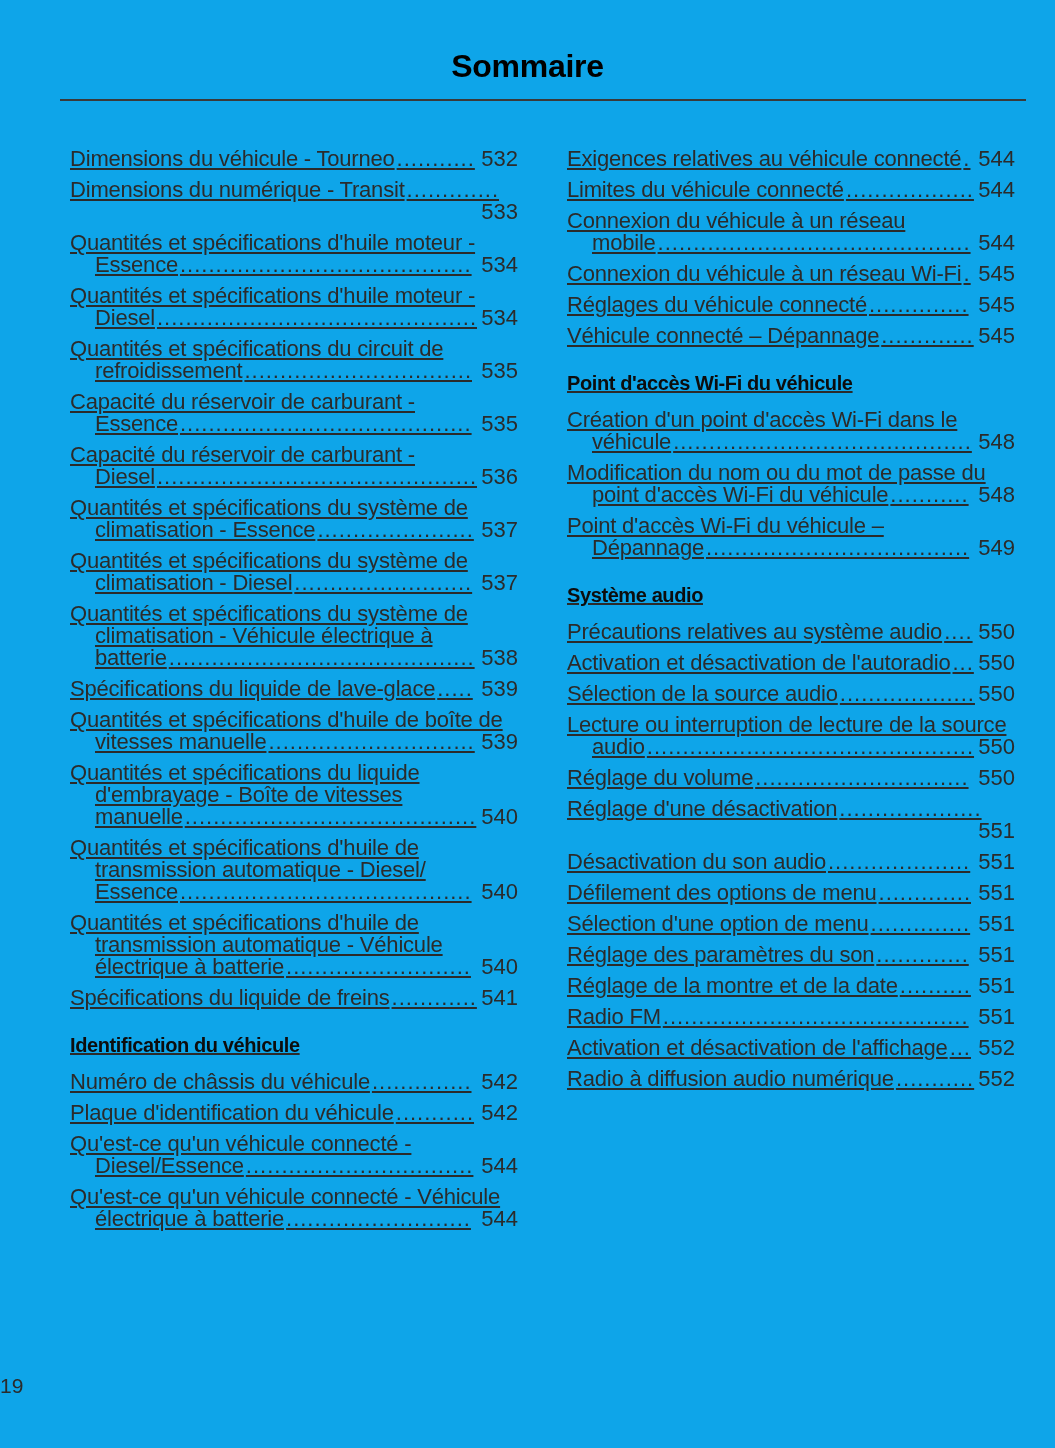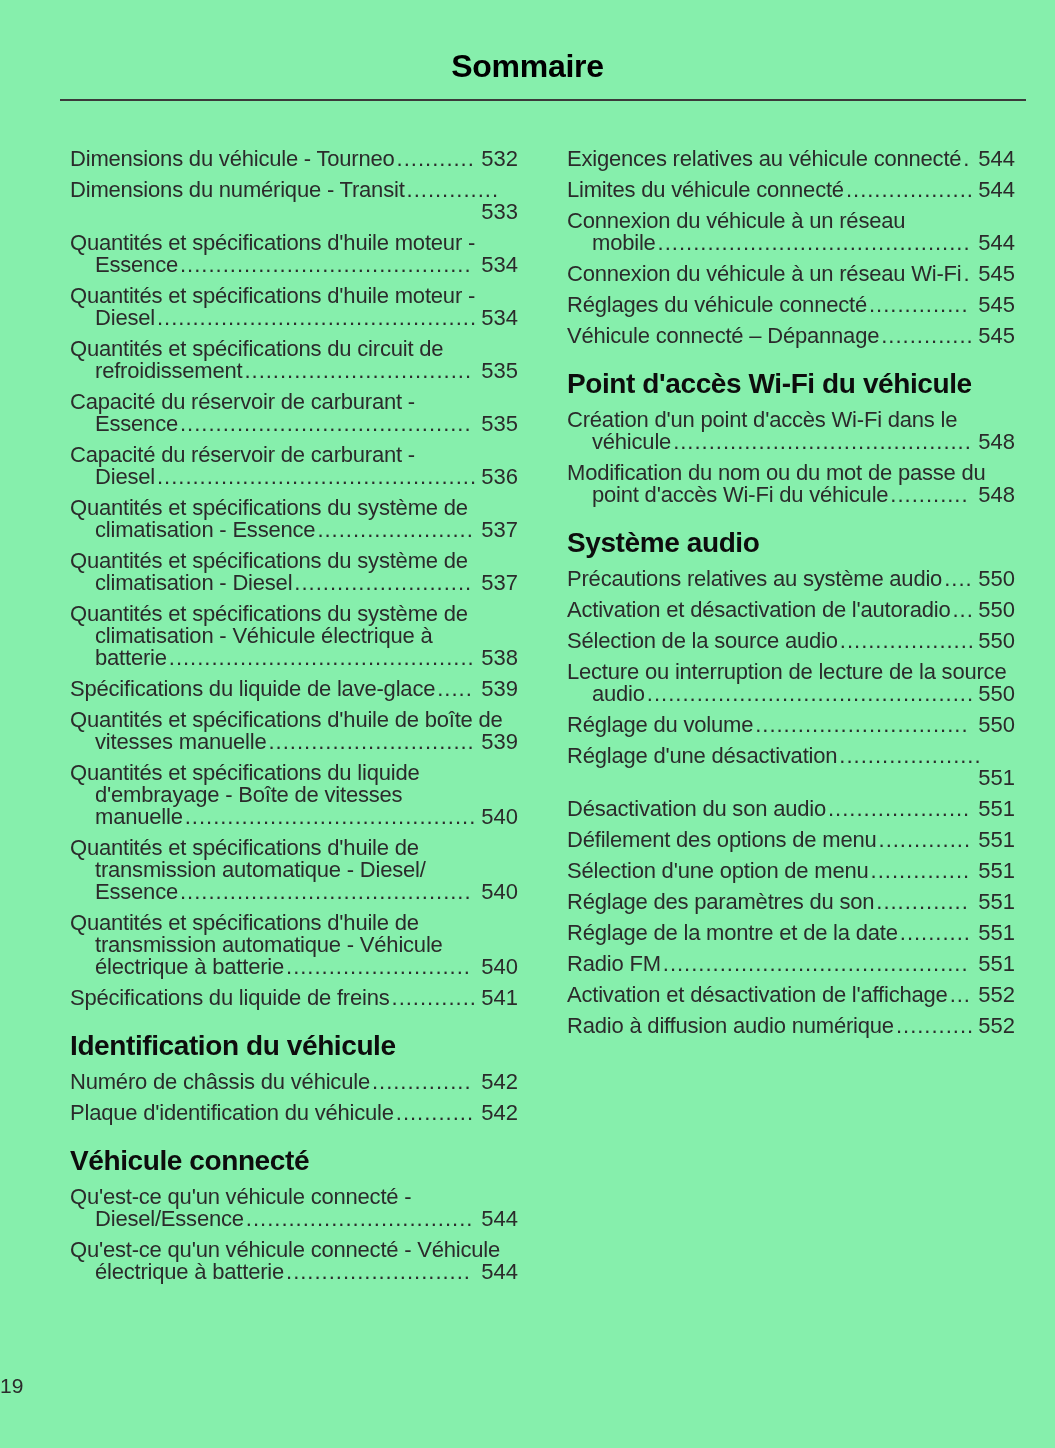--- a/index.html
+++ b/index.html
@@ -6,21 +6,21 @@
     --text-color: #2b2b2b;
     --heading-color: #0d0d0d;
     --rule-color: #3a3a3a;
   }
   * { box-sizing: border-box; }
   html, body { margin: 0; padding: 0; background: #ffffff; }
   .page {
     position: relative;
     width: 1055px;
     height: 1448px;
-    background: #86efac;
+    background: #0ea5e9;
     font-family: "Liberation Sans", sans-serif;
     color: var(--text-color);
     overflow: hidden;
   }
   .title {
     position: absolute;
     top: 48px;
     left: 0;
     width: 100%;
     text-align: center;
@@ -36,20 +36,21 @@
     width: 966px;
     height: 2px;
     background: var(--rule-color);
   }
   .cols {
     position: absolute;
     top: 148px;
     left: 70px;
     display: flex;
     gap: 49px;
+    text-decoration: underline;
   }
   .col { width: 448px; }
   .entry {
     position: relative;
     font-size: 22px;
     line-height: 22px;
     margin-bottom: 9px;
     padding-left: 25px;
     text-indent: -25px;
     letter-spacing: -0.2px;
@@ -65,21 +66,21 @@
     height: 1px;
   }
   .entry .num {
     position: absolute;
     right: 0;
     bottom: 0;
     line-height: 22px;
     letter-spacing: 0;
   }
   .heading {
-    font-size: 28px;
+    font-size: 20px;
     line-height: 29px;
     font-weight: bold;
     color: var(--heading-color);
     letter-spacing: -0.4px;
     margin: 22px 0 11px 0;
     padding-left: 30px;
     text-indent: -30px;
   }
   .col > .heading:first-child { margin-top: 0; }
   .pagenum {
@@ -112,34 +113,34 @@
         <div class="entry"><span class="txt">Quantités et spécifications du système de climatisation - Véhicule électrique à batterie</span><span class="fill">...........................................</span><span class="spacer"></span><span class="num">538</span></div>
         <div class="entry"><span class="txt">Spécifications du liquide de lave-glace</span><span class="fill">.....</span><span class="spacer"></span><span class="num">539</span></div>
         <div class="entry"><span class="txt">Quantités et spécifications d'huile de boîte de vitesses manuelle</span><span class="fill">.............................</span><span class="spacer"></span><span class="num">539</span></div>
         <div class="entry"><span class="txt">Quantités et spécifications du liquide d'embrayage - Boîte de vitesses manuelle</span><span class="fill">.........................................</span><span class="spacer"></span><span class="num">540</span></div>
         <div class="entry"><span class="txt">Quantités et spécifications d'huile de transmission automatique - Diesel/ Essence</span><span class="fill">.........................................</span><span class="spacer"></span><span class="num">540</span></div>
         <div class="entry"><span class="txt">Quantités et spécifications d'huile de transmission automatique - Véhicule électrique à batterie</span><span class="fill">..........................</span><span class="spacer"></span><span class="num">540</span></div>
         <div class="entry"><span class="txt">Spécifications du liquide de freins</span><span class="fill">............</span><span class="spacer"></span><span class="num">541</span></div>
         <div class="heading">Identification du véhicule</div>
         <div class="entry"><span class="txt">Numéro de châssis du véhicule</span><span class="fill">..............</span><span class="spacer"></span><span class="num">542</span></div>
         <div class="entry"><span class="txt">Plaque d'identification du véhicule</span><span class="fill">...........</span><span class="spacer"></span><span class="num">542</span></div>
-        <div class="heading">Véhicule connecté</div>
         <div class="entry"><span class="txt">Qu'est-ce qu'un véhicule connecté - Diesel/Essence</span><span class="fill">................................</span><span class="spacer"></span><span class="num">544</span></div>
         <div class="entry"><span class="txt">Qu'est-ce qu'un véhicule connecté - Véhicule électrique à batterie</span><span class="fill">..........................</span><span class="spacer"></span><span class="num">544</span></div>
       </div>
     <div class="col" id="col-right">
         <div class="entry"><span class="txt">Exigences relatives au véhicule connecté</span><span class="fill">.</span><span class="spacer"></span><span class="num">544</span></div>
         <div class="entry"><span class="txt">Limites du véhicule connecté</span><span class="fill">..................</span><span class="spacer"></span><span class="num">544</span></div>
         <div class="entry"><span class="txt">Connexion du véhicule à un réseau mobile</span><span class="fill">............................................</span><span class="spacer"></span><span class="num">544</span></div>
         <div class="entry"><span class="txt">Connexion du véhicule à un réseau Wi-Fi</span><span class="fill">.</span><span class="spacer"></span><span class="num">545</span></div>
         <div class="entry"><span class="txt">Réglages du véhicule connecté</span><span class="fill">..............</span><span class="spacer"></span><span class="num">545</span></div>
         <div class="entry"><span class="txt">Véhicule connecté – Dépannage</span><span class="fill">.............</span><span class="spacer"></span><span class="num">545</span></div>
         <div class="heading">Point d'accès Wi-Fi du véhicule</div>
         <div class="entry"><span class="txt">Création d'un point d'accès Wi-Fi dans le véhicule</span><span class="fill">..........................................</span><span class="spacer"></span><span class="num">548</span></div>
         <div class="entry"><span class="txt">Modification du nom ou du mot de passe du point d'accès Wi-Fi du véhicule</span><span class="fill">...........</span><span class="spacer"></span><span class="num">548</span></div>
+        <div class="entry"><span class="txt">Point d'accès Wi-Fi du véhicule – Dépannage</span><span class="fill">.....................................</span><span class="spacer"></span><span class="num">549</span></div>
         <div class="heading">Système audio</div>
         <div class="entry"><span class="txt">Précautions relatives au système audio</span><span class="fill">....</span><span class="spacer"></span><span class="num">550</span></div>
         <div class="entry"><span class="txt">Activation et désactivation de l'autoradio</span><span class="fill">...</span><span class="spacer"></span><span class="num">550</span></div>
         <div class="entry"><span class="txt">Sélection de la source audio</span><span class="fill">...................</span><span class="spacer"></span><span class="num">550</span></div>
         <div class="entry"><span class="txt">Lecture ou interruption de lecture de la source audio</span><span class="fill">..............................................</span><span class="spacer"></span><span class="num">550</span></div>
         <div class="entry"><span class="txt">Réglage du volume</span><span class="fill">..............................</span><span class="spacer"></span><span class="num">550</span></div>
         <div class="entry"><span class="txt">Réglage d'une désactivation</span><span class="fill">....................</span><span class="spacer"></span><span class="num">551</span></div>
         <div class="entry"><span class="txt">Désactivation du son audio</span><span class="fill">....................</span><span class="spacer"></span><span class="num">551</span></div>
         <div class="entry"><span class="txt">Défilement des options de menu</span><span class="fill">.............</span><span class="spacer"></span><span class="num">551</span></div>
         <div class="entry"><span class="txt">Sélection d'une option de menu</span><span class="fill">..............</span><span class="spacer"></span><span class="num">551</span></div>

